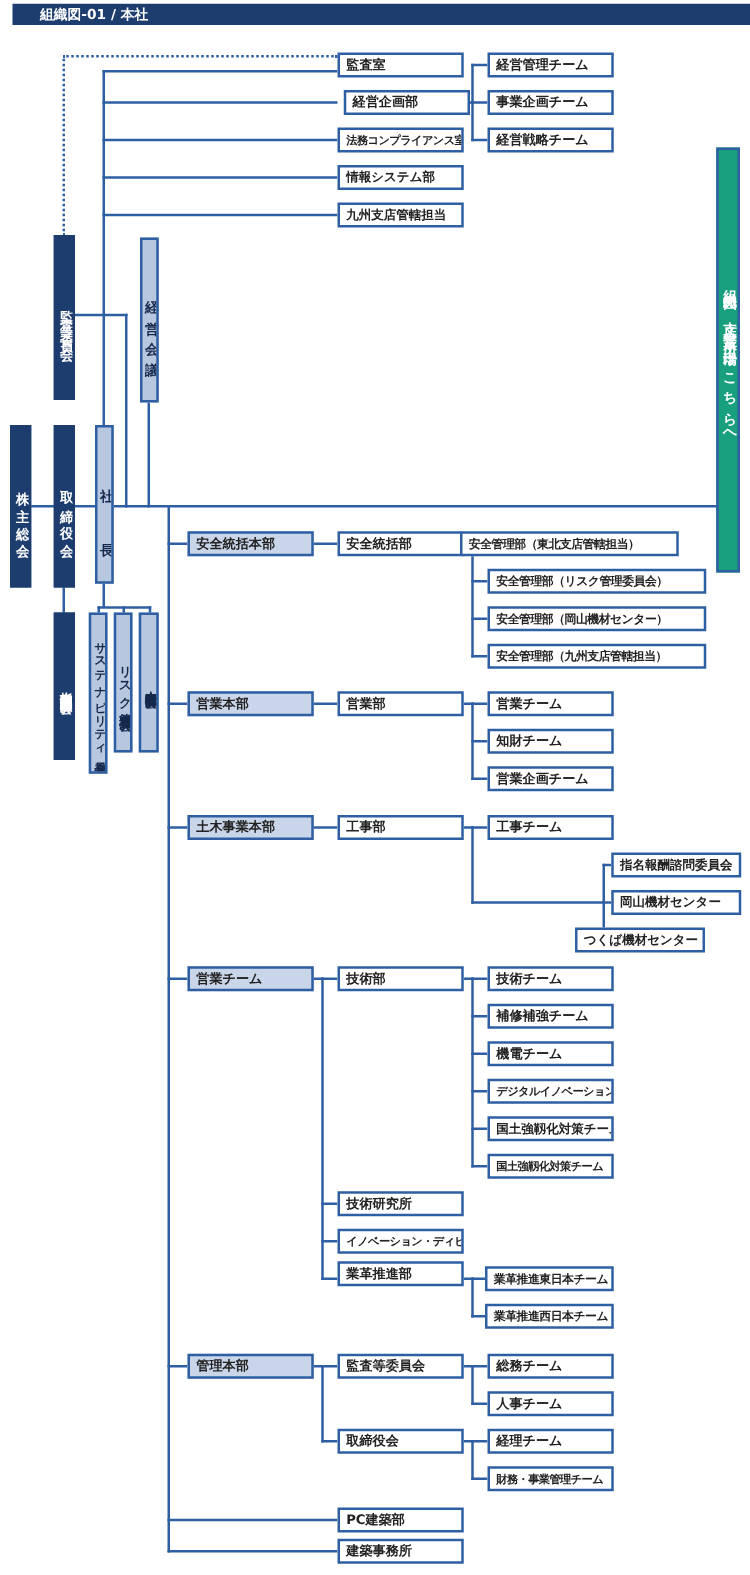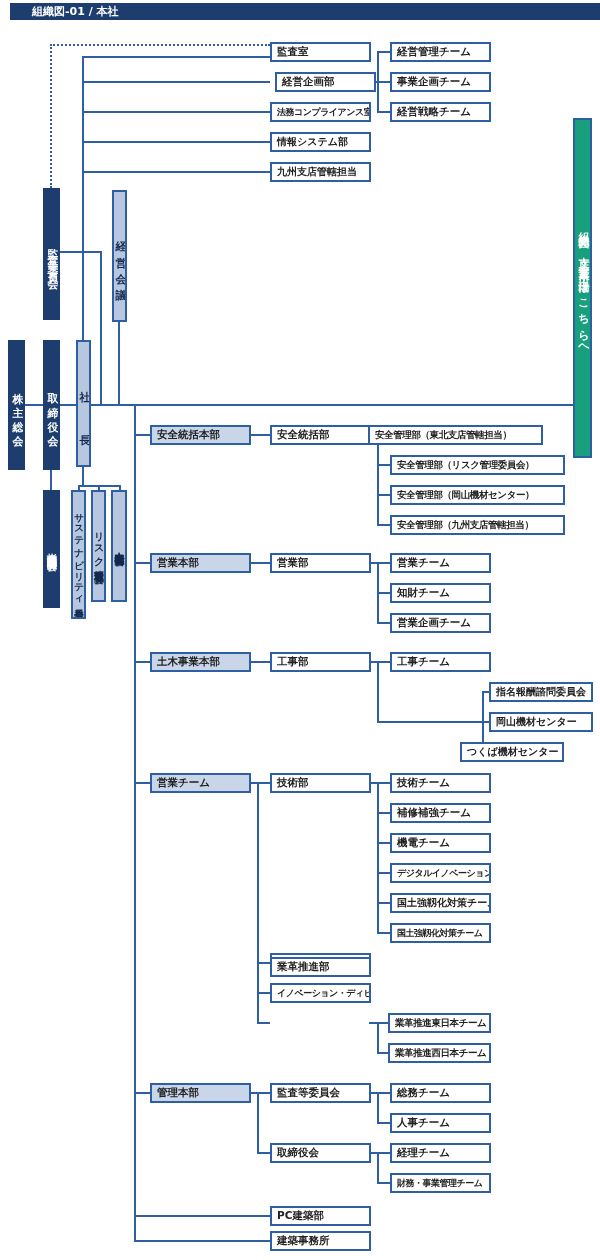--- a/index.html
+++ b/index.html
@@ -253,21 +253,21 @@
   </div>
 <div class="bx fs9" style="left:390px;top:923px">
     <span>国土強靱化対策チーム</span>
   </div>
 <div class="bx" style="left:270px;top:953px">
     <span>技術研究所</span>
   </div>
 <div class="bx fs9" style="left:270px;top:983px">
     <span>イノベーション・ディビジョン</span>
   </div>
-<div class="bx" style="left:270px;top:957px">
+<div class="bx" style="left:270px;top:1009px">
     <span>業革推進部</span>
   </div>
 <div class="bx w103" style="left:388px;top:1013px">
     <span>業革推進東日本チーム</span>
   </div>
 <div class="bx w103" style="left:388px;top:1043px">
     <span>業革推進西日本チーム</span>
   </div>
 
 <div class="bx lvl1" style="left:150px;top:1083px">

